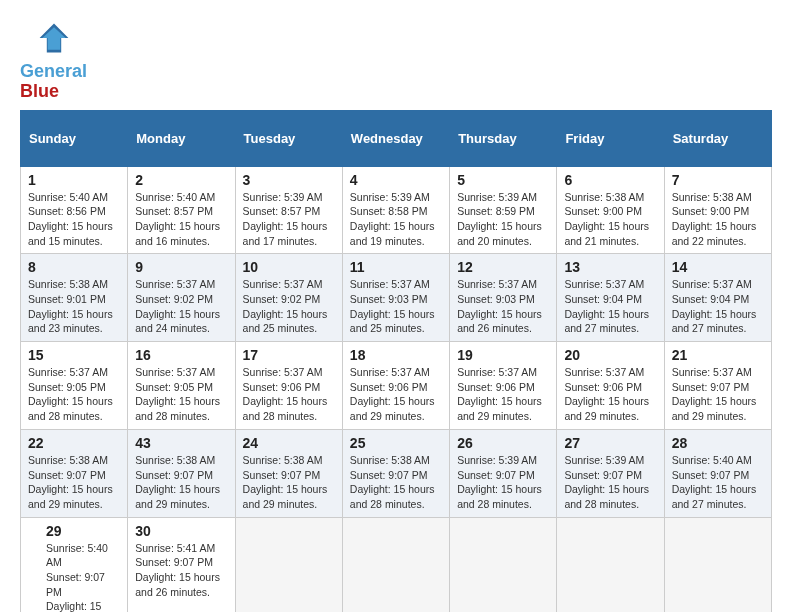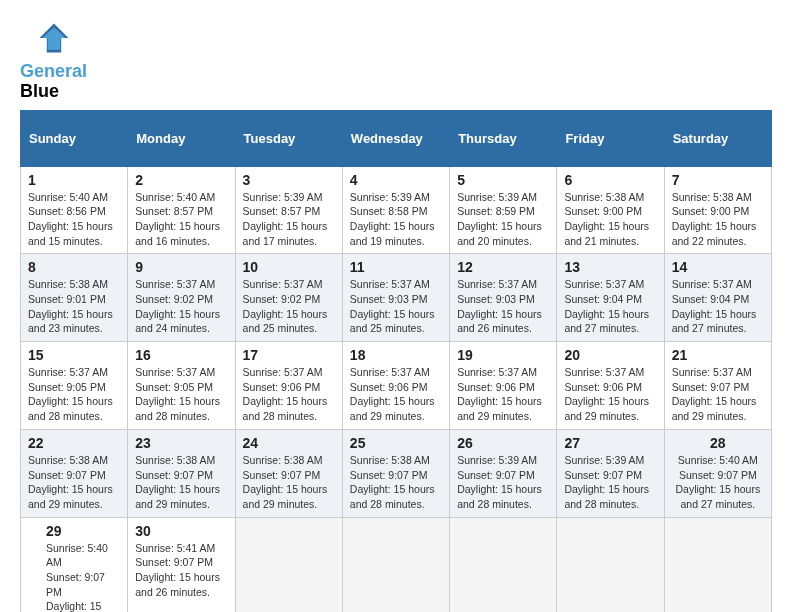--- a/index.html
+++ b/index.html
@@ -99,21 +99,21 @@
 <body>
 
 <div class="header-area">
   <div class="logo">
     <svg class="logo-icon" viewBox="0 0 40 40">
       <polygon points="20,4 36,20 28,20 28,36 12,36 12,20 4,20" fill="#2e6da4"></polygon>
       <polygon points="20,8 33,20 27,20 27,33 13,33 13,20 7,20" fill="#4a9fd4"></polygon>
     </svg>
     <div class="logo-text">
       <div><span>General</span></div>
-      <div style="color:#000000;">Blue</div>
+      <div style="color:#b91c1c;">Blue</div>
     </div>
   </div>
   <div class="title-area">
     <div class="calendar-title"></div>
     <div class="calendar-subtitle"></div>
   </div>
 </div>
 
 <table class="calendar-table">
   <thead>
@@ -217,40 +217,40 @@
           <span class="day-number">21</span>
           <div class="day-info">Sunrise: 5:37 AM<br>Sunset: 9:07 PM<br>Daylight: 15 hours and 29 minutes.</div>
         </td>
       </tr>
       <tr>
         <td style="background: rgb(238, 242, 247);">
           <span class="day-number">22</span>
           <div class="day-info">Sunrise: 5:38 AM<br>Sunset: 9:07 PM<br>Daylight: 15 hours and 29 minutes.</div>
         </td>
         <td style="background: rgb(238, 242, 247);">
-          <span class="day-number">23</span>
+          <span class="day-number">43</span>
           <div class="day-info">Sunrise: 5:38 AM<br>Sunset: 9:07 PM<br>Daylight: 15 hours and 29 minutes.</div>
         </td>
         <td style="background: rgb(238, 242, 247);">
           <span class="day-number">24</span>
           <div class="day-info">Sunrise: 5:38 AM<br>Sunset: 9:07 PM<br>Daylight: 15 hours and 29 minutes.</div>
         </td>
         <td style="background: rgb(238, 242, 247);">
           <span class="day-number">25</span>
           <div class="day-info">Sunrise: 5:38 AM<br>Sunset: 9:07 PM<br>Daylight: 15 hours and 28 minutes.</div>
         </td>
         <td style="background: rgb(238, 242, 247);">
           <span class="day-number">26</span>
           <div class="day-info">Sunrise: 5:39 AM<br>Sunset: 9:07 PM<br>Daylight: 15 hours and 28 minutes.</div>
         </td>
         <td style="background: rgb(238, 242, 247);">
           <span class="day-number">27</span>
           <div class="day-info">Sunrise: 5:39 AM<br>Sunset: 9:07 PM<br>Daylight: 15 hours and 28 minutes.</div>
         </td>
-        <td style="background: rgb(238, 242, 247); text-align: center;">
+        <td style="background: rgb(238, 242, 247);">
           <span class="day-number">28</span>
           <div class="day-info">Sunrise: 5:40 AM<br>Sunset: 9:07 PM<br>Daylight: 15 hours and 27 minutes.</div>
         </td>
       </tr>
       <tr>
         <td style="background: rgb(255, 255, 255); padding-left: 25px;">
           <span class="day-number">29</span>
           <div class="day-info">Sunrise: 5:40 AM<br>Sunset: 9:07 PM<br>Daylight: 15 hours and 27 minutes.</div>
         </td>
         <td style="background: rgb(255, 255, 255);">

